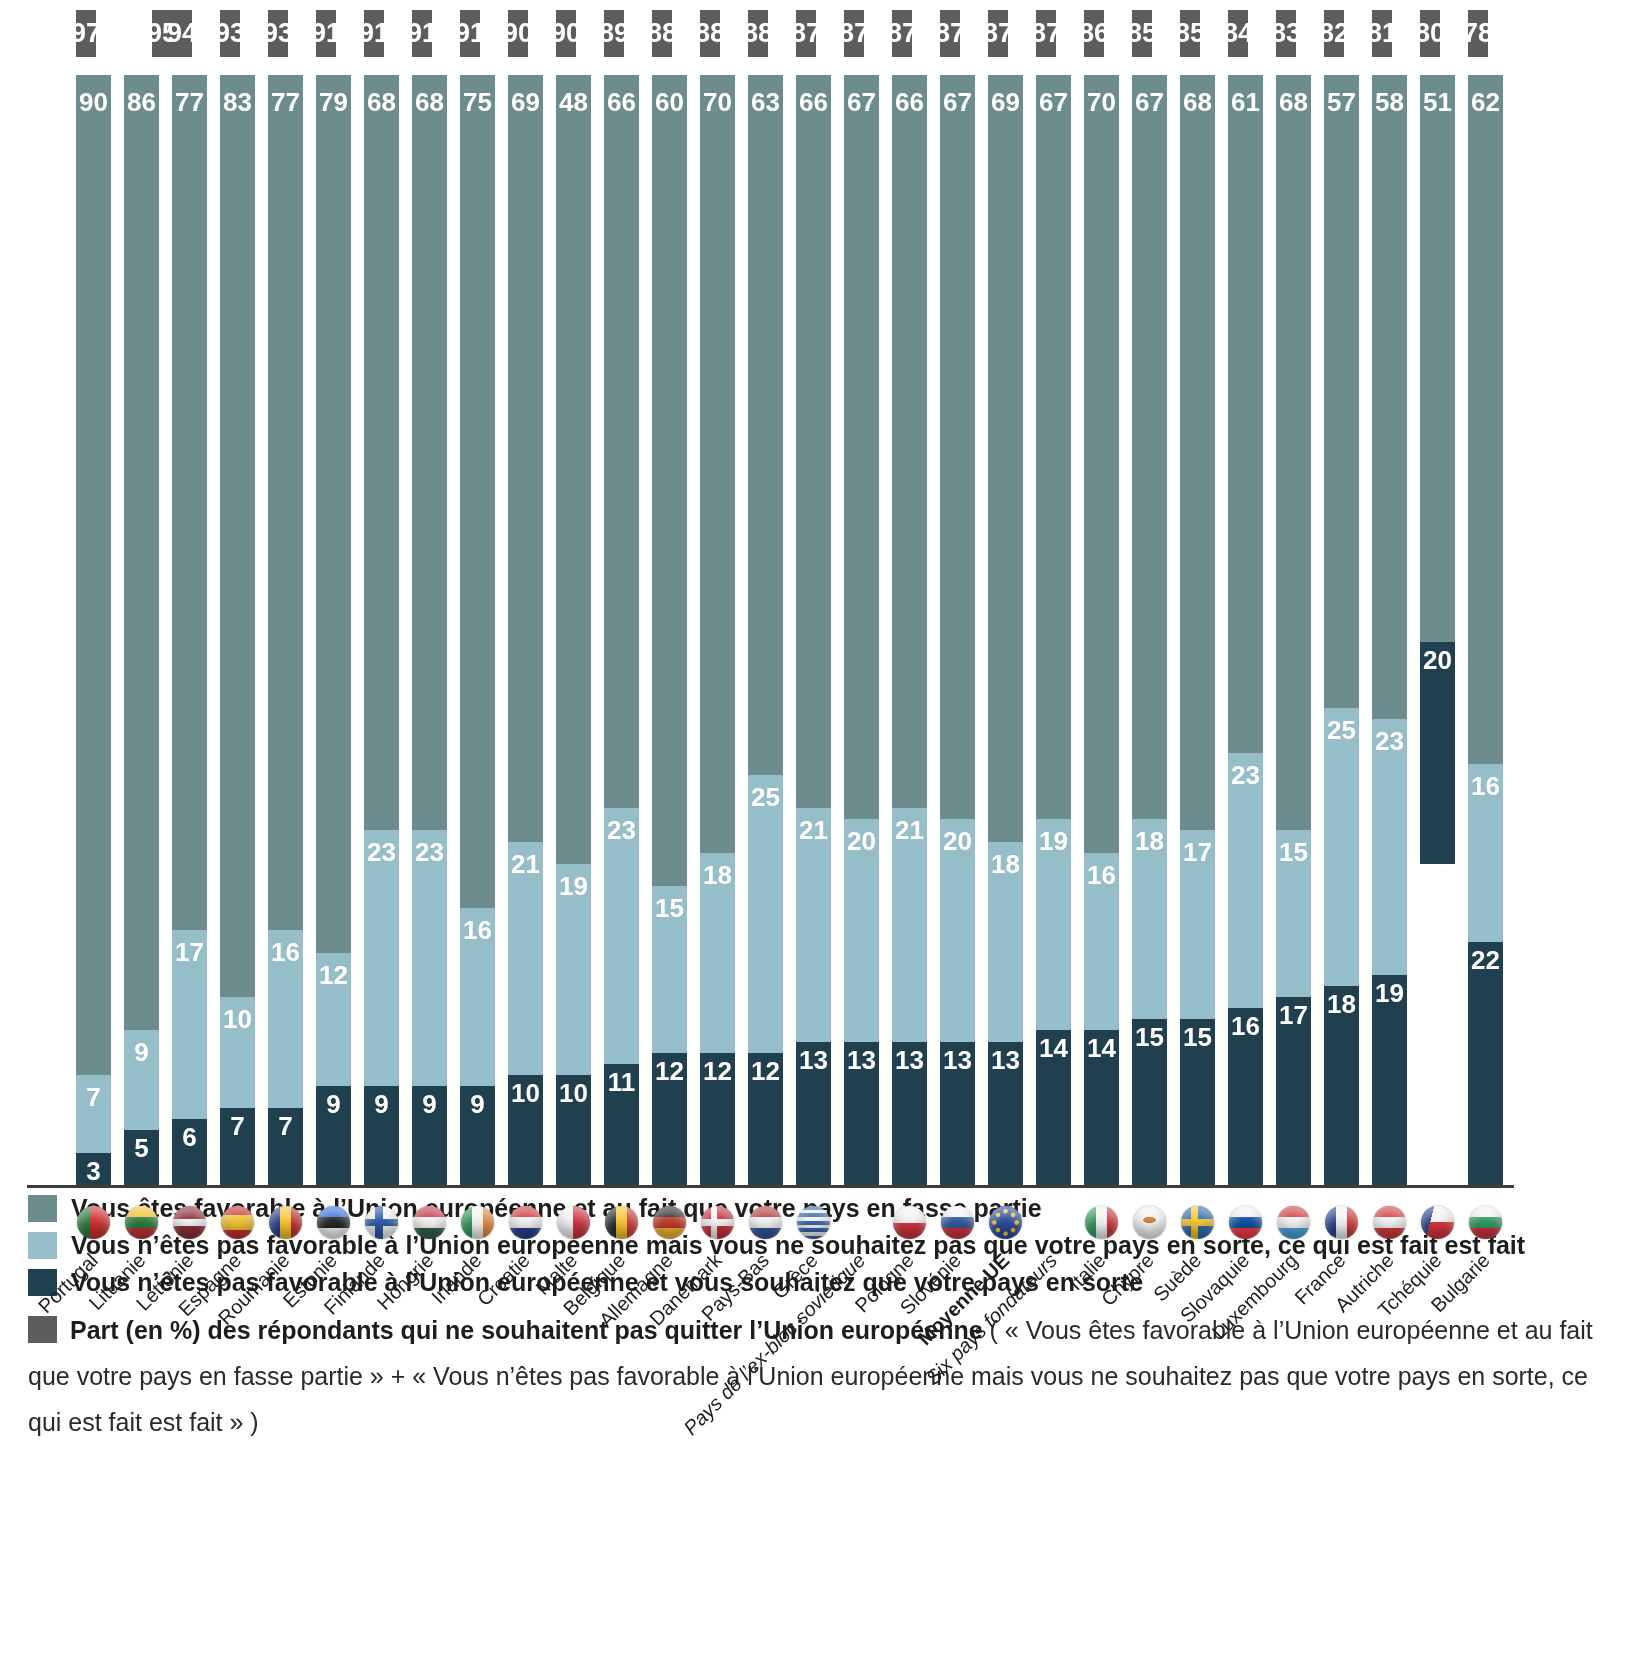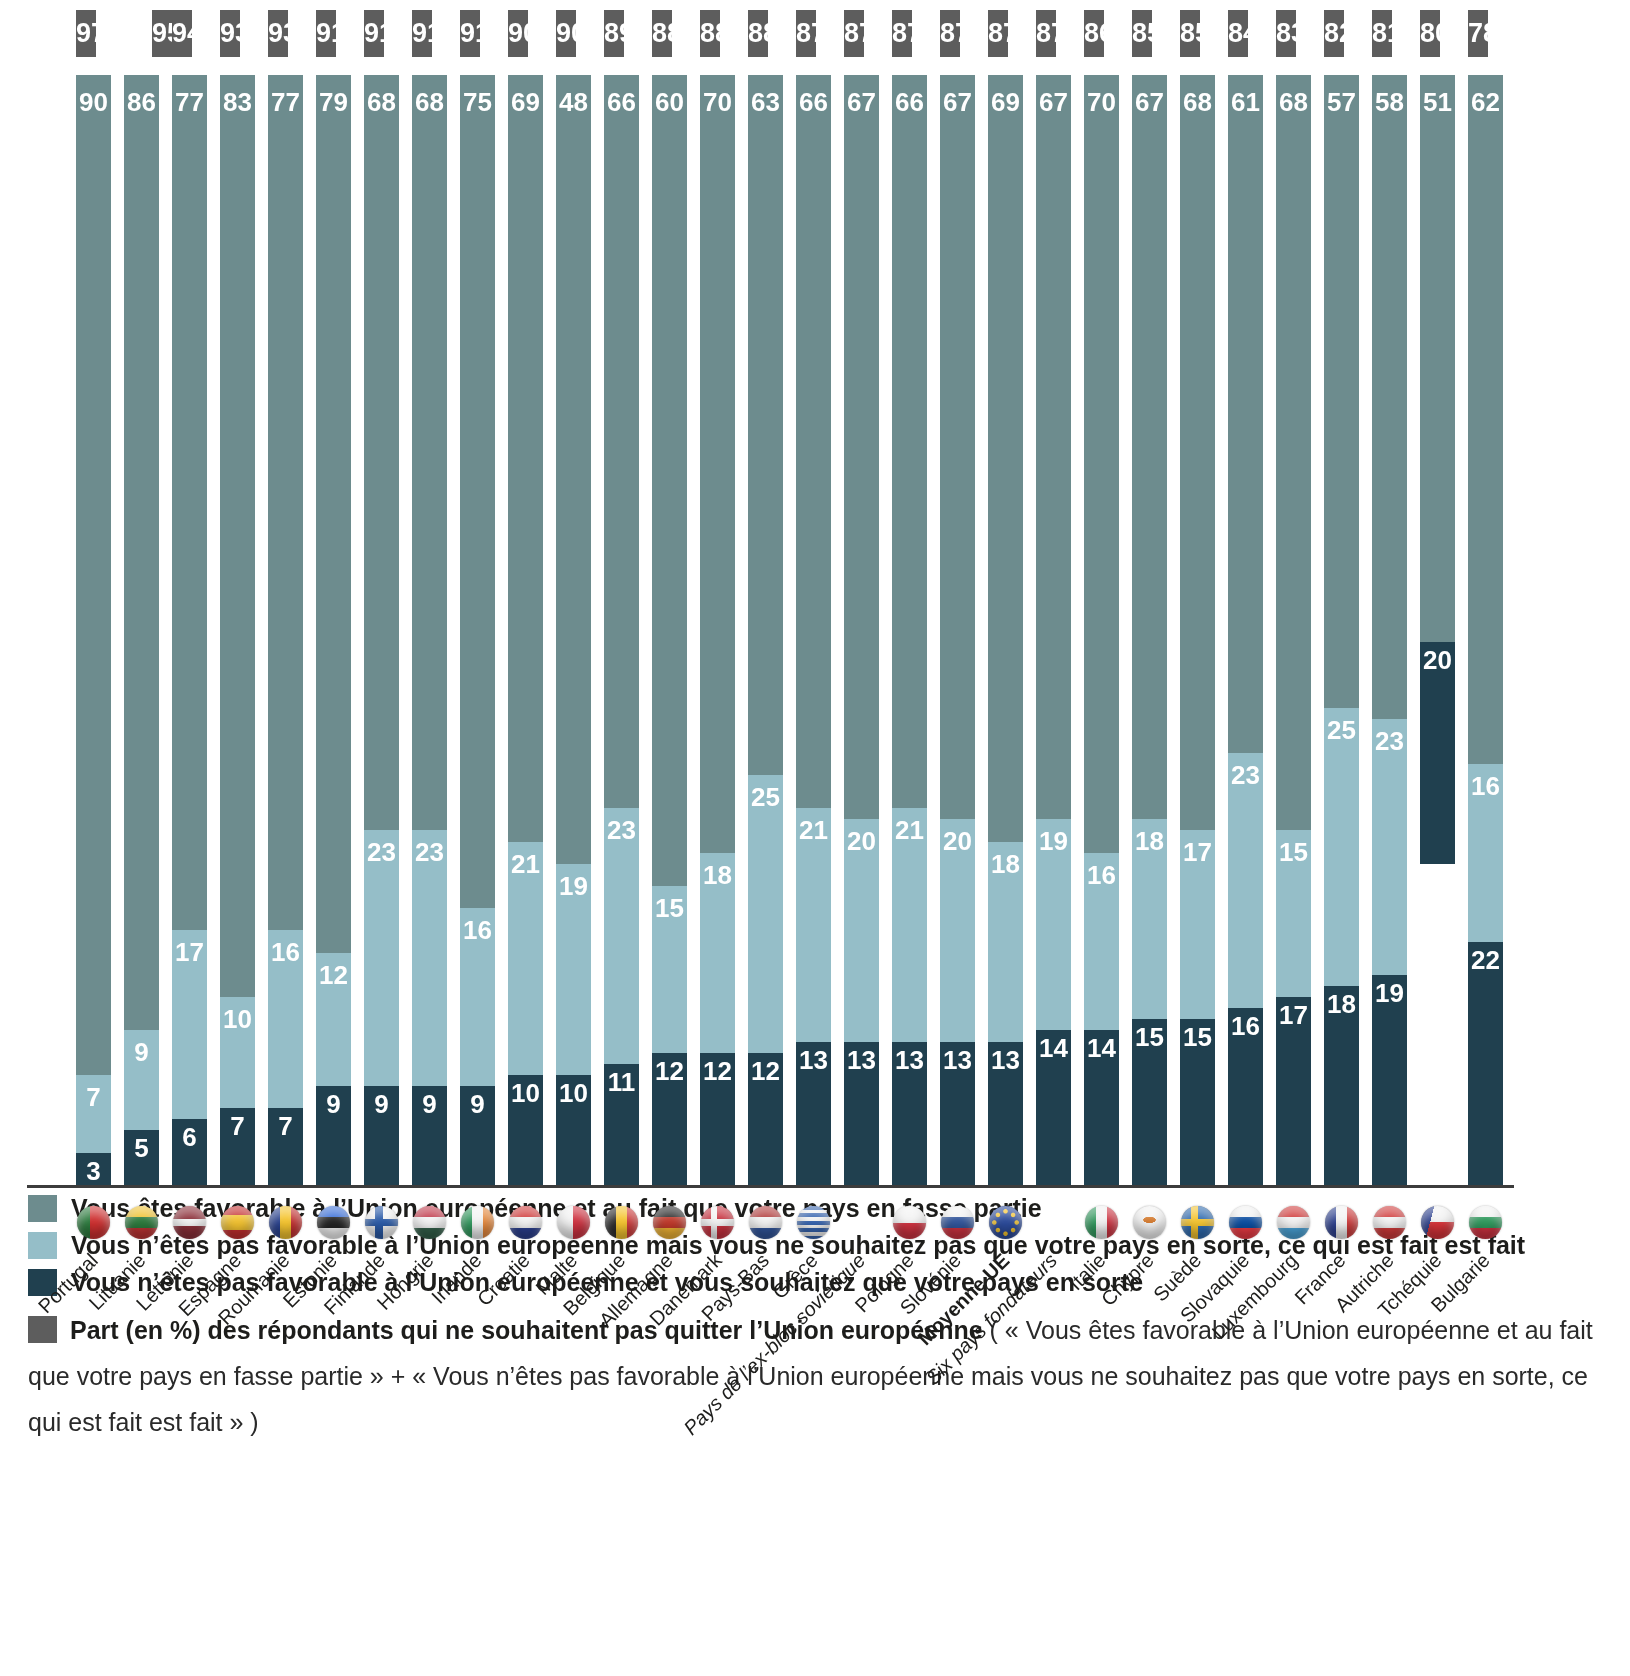--- a/index.html
+++ b/index.html
@@ -1,20 +1,20 @@
 <!DOCTYPE html>
 <html><head>
 <meta charset="utf-8">
 <style>
   html,body{margin:0;padding:0;}
   body{width:1630px;height:1676px;background:#ffffff;font-family:"Liberation Sans",sans-serif;overflow:hidden;}
   .chart{position:relative;padding-top:10px;}
   .cols{display:flex;margin-left:76px;width:1440px;}
   .col{flex:0 0 48px;width:48px;position:relative;}
-  .total-box{width:20px;height:47px;display:flex;align-items:center;margin-bottom:18px;}
+  .total-box{width:20px;height:47px;display:flex;align-items:center;justify-content:center;margin-bottom:18px;}
   .bar{width:35px;height:1111px;display:flex;flex-direction:column;}
   .seg{position:relative;width:100%;}
   .num{position:absolute;left:0;right:0;text-align:center;color:#fff;font-weight:700;font-size:26px;line-height:1;font-family:"Liberation Sans",sans-serif;}
   .seg-fav  .num{top:14px;}
   .seg-mid  .num{top:9px;}
   .seg-leave .num{top:5px;}
   .total-num{position:static;color:#fff;font-weight:700;font-size:27px;}
   .axis-line{position:absolute;left:27px;top:1185px;width:1487px;height:3px;background:#3c3c3c;}
   .label-band{position:absolute;left:0;top:1179px;width:48px;height:252px;}
   .flag{position:absolute;top:17px;left:1px;width:33px;height:33px;border-radius:50%;

